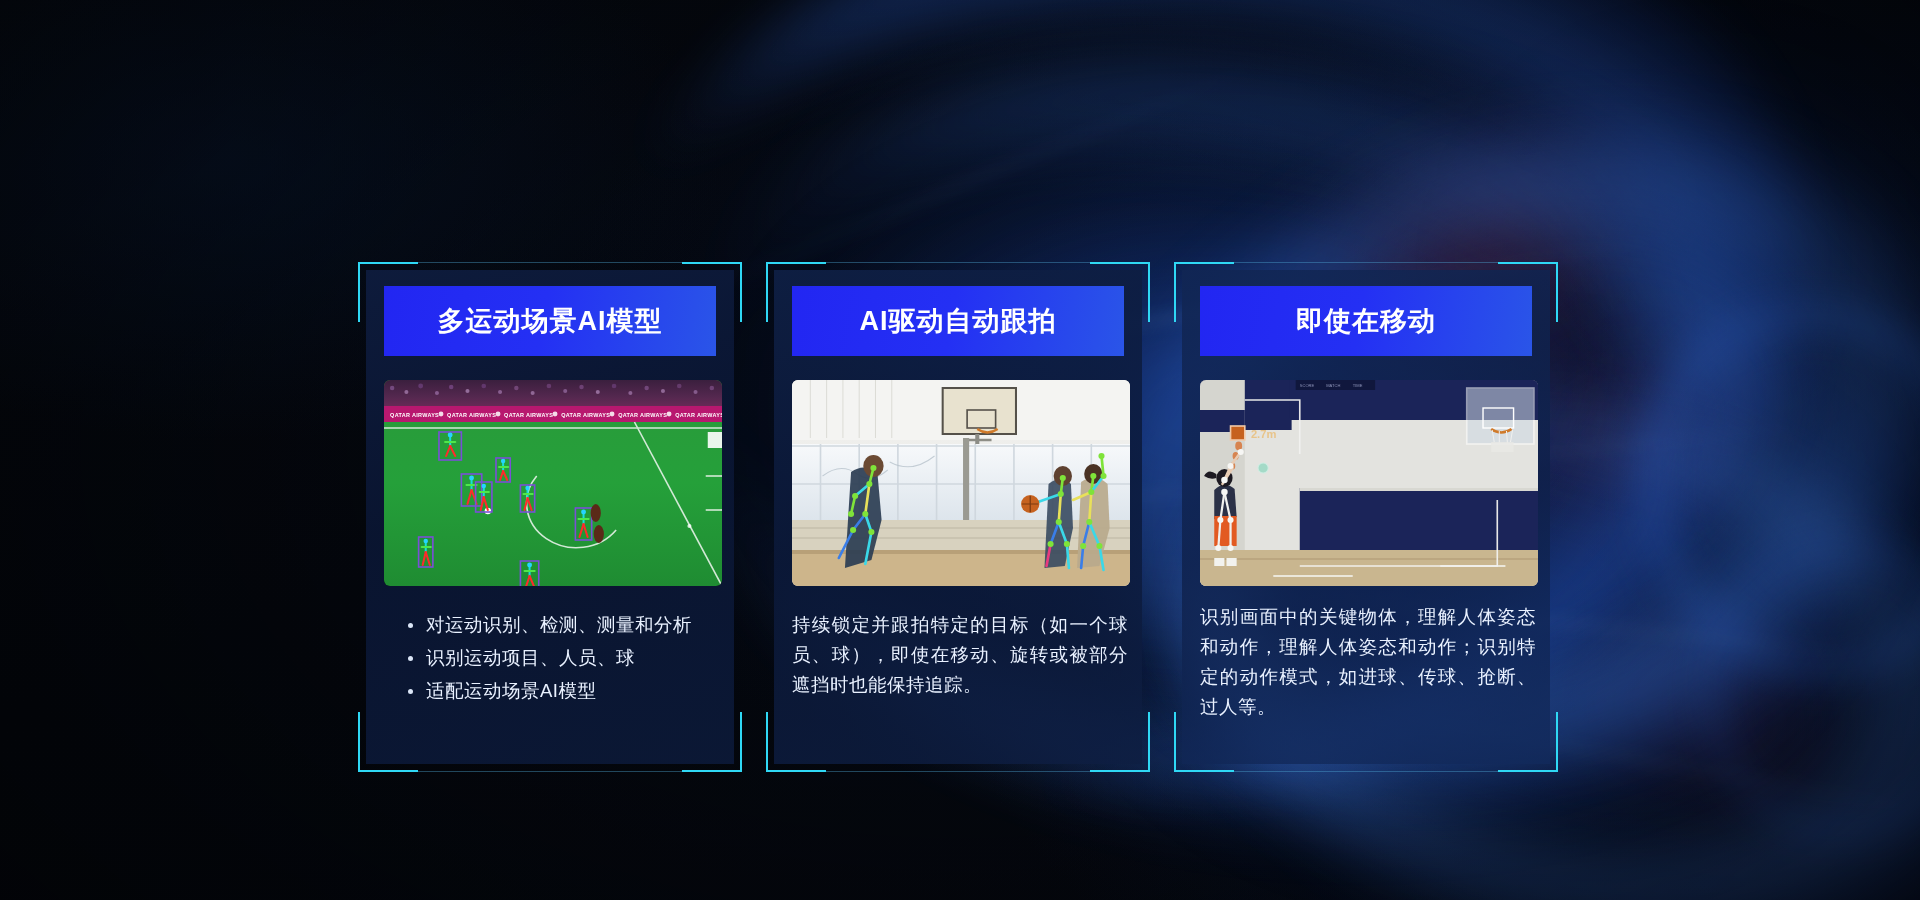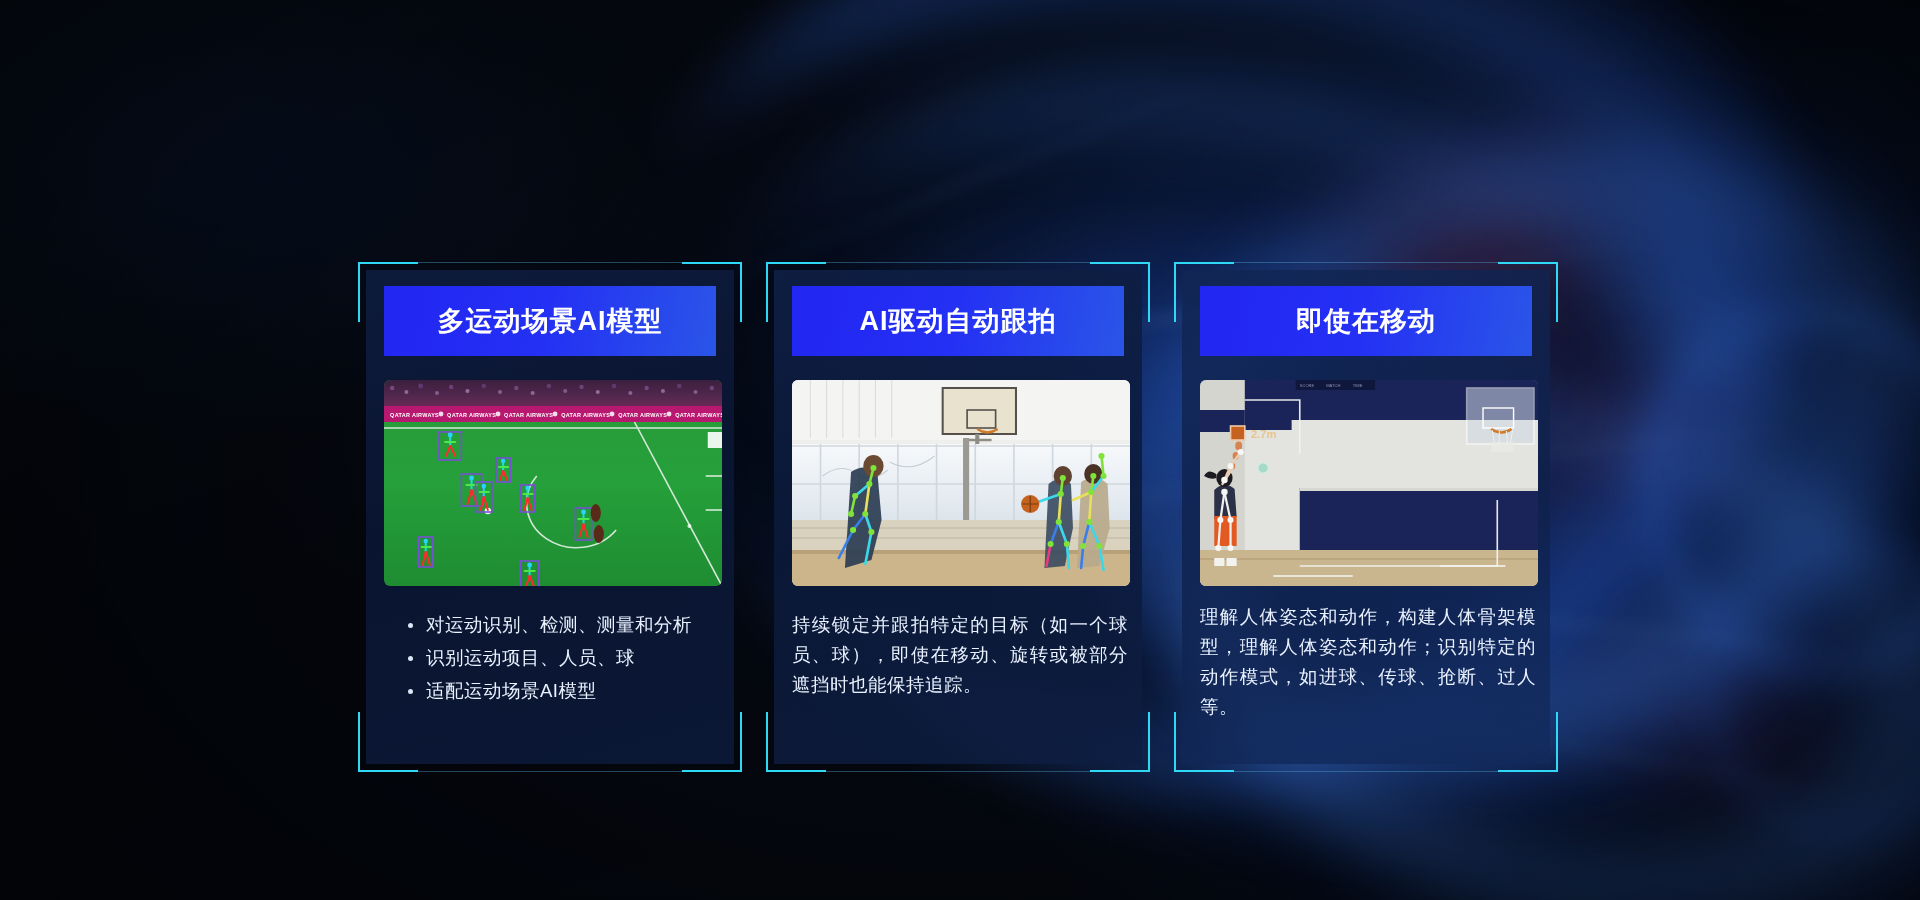--- a/index.html
+++ b/index.html
@@ -598,17 +598,17 @@
             <circle cx="18" cy="168" r="3"></circle>
               <circle cx="30" cy="168" r="3"></circle>
           </g>
           <rect x="14" y="178" width="10" height="8" fill="#f2f2ee"></rect>
           <rect x="26" y="178" width="10" height="8" fill="#f2f2ee"></rect>
         </g>
       </svg>
     </div>
 
     <div class="body-text">
-      <p class="para">理解人体姿态和动作，构建人体骨架模型，理解人体姿态和动作；识别特定的动作模式，如进球、传球、抢断、过人等。</p>
+      <p class="para">识别画面中的关键物体，理解人体姿态和动作，理解人体姿态和动作；识别特定的动作模式，如进球、传球、抢断、过人等。</p>
     </div>
   </div>
 
 </div>
 
 </body></html>

